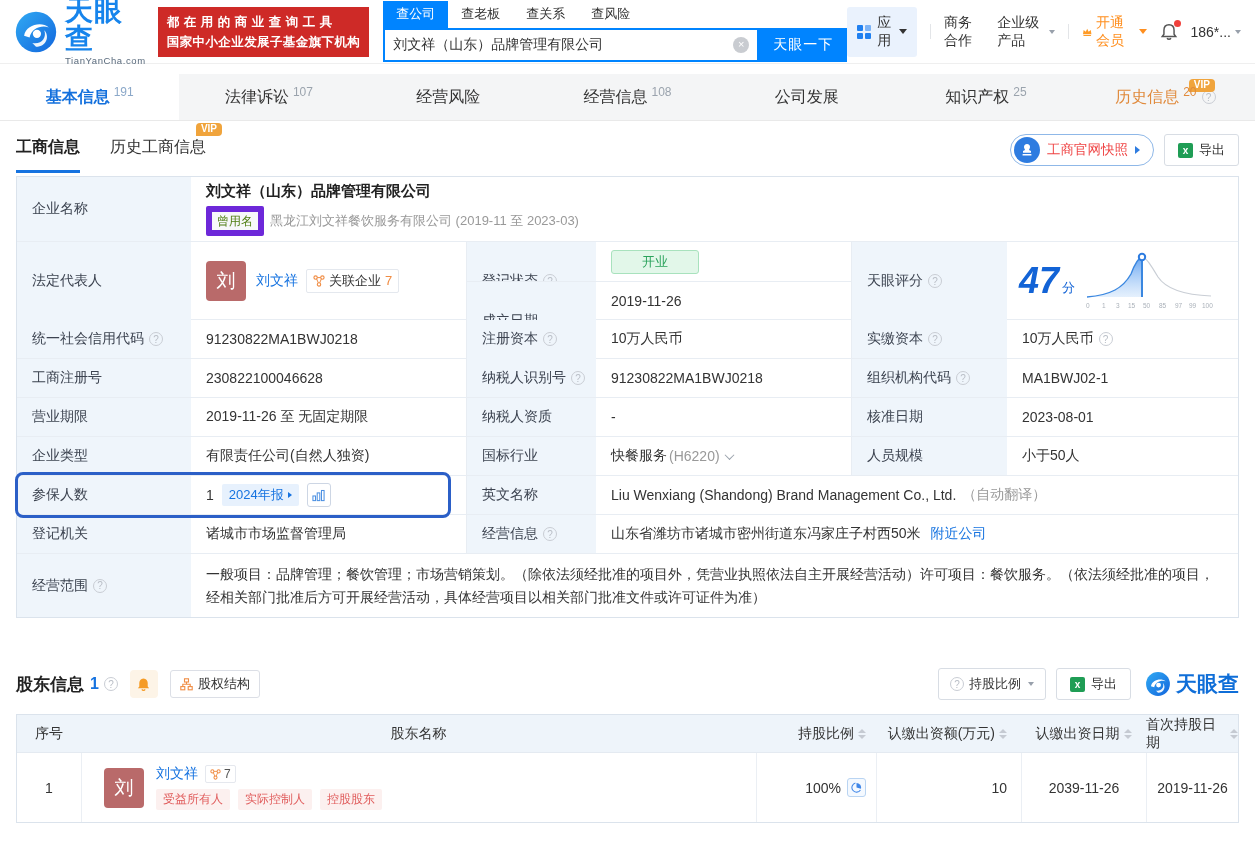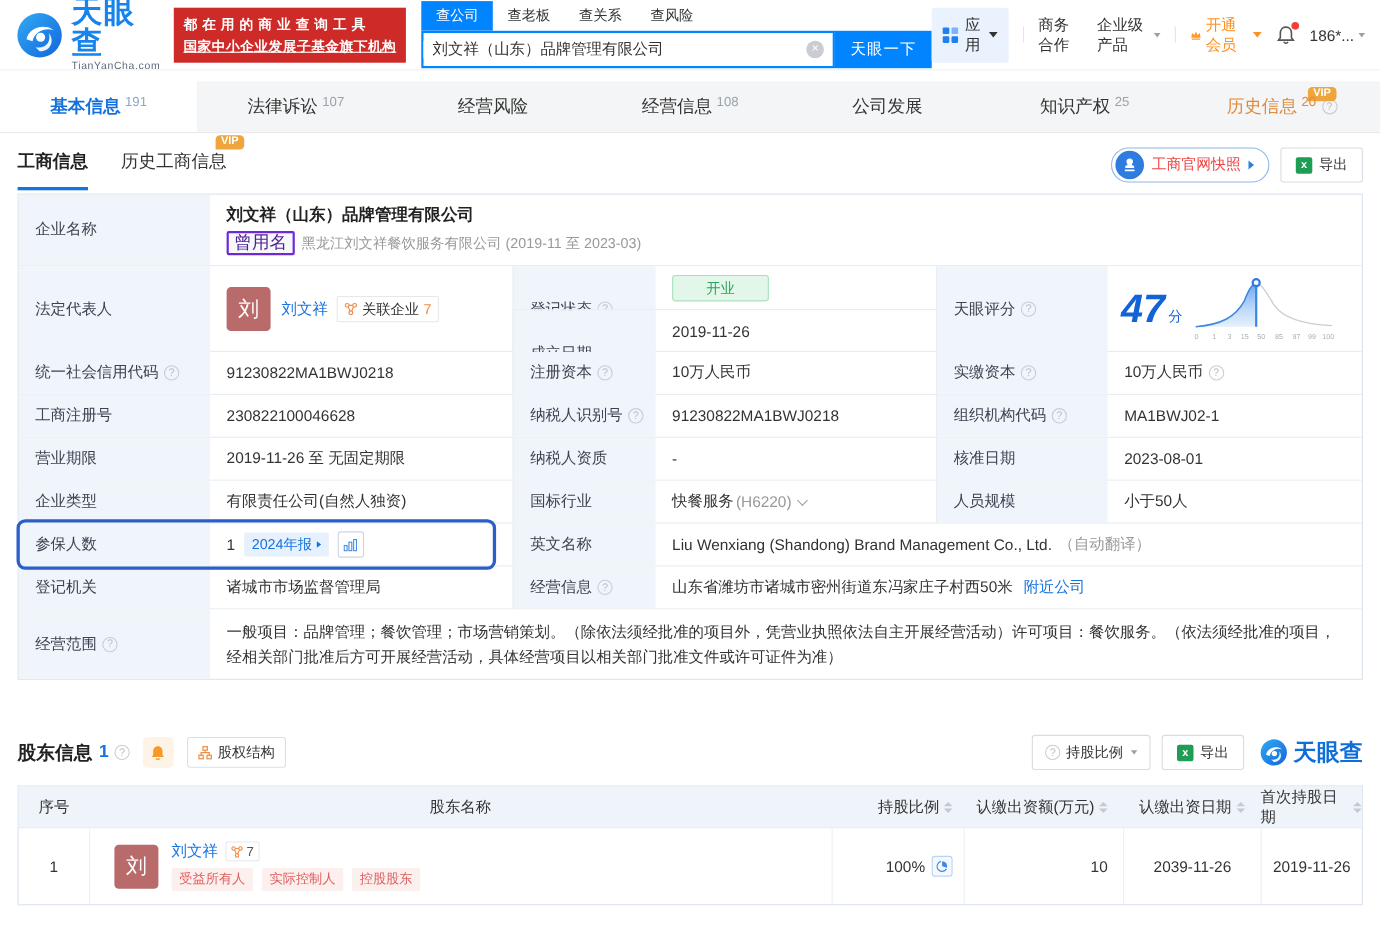--- a/index.html
+++ b/index.html
@@ -10,21 +10,21 @@
   }
   
   .header { height:64px; display:flex; align-items:center; padding:0 14px; border-bottom:1px solid #efefef; }
   .logo { display:flex; align-items:center; gap:7px; }
   .logo-swirl { width:44px; height:44px; flex:none; }
   .logo-txtcol { display:flex; flex-direction:column; line-height:1; }
   .logo-title { font-size:28px; font-weight:bold; color:#1684ec; letter-spacing:1px; }
   .logo-domain { font-size:9.5px; color:#5a6b7d; letter-spacing:.6px; margin-top:3px; }
   .slogan { margin-left:12px; background:#ce2a27; color:#fff; font-weight:bold; font-size:12.5px; padding:5px 9px; line-height:1.6; flex:none; }
   .slogan .l1 { letter-spacing:4.5px; }
-  .slogan .l2 { letter-spacing:.4px;text-decoration:underline; }
+  .slogan .l2 { letter-spacing:.4px; }
   .search-area { margin-left:14px; width:464px; flex:none; }
   .search-tabs { display:flex; align-items:flex-end; font-size:13px; }
   .search-tab { padding:4px 13px 5px; color:#333; cursor:pointer; }
   .search-tab.active { background:#0084ff; color:#fff; }
   .search-row { display:flex; height:34px; }
   .search-boxwrap { flex:1; border:2px solid #0084ff; display:flex; align-items:center; background:#fff; }
   .search-input { flex:1; border:none; outline:none; font-size:14px; padding:0 8px; color:#333; font-family:inherit; }
   .clear-ic { width:16px; height:16px; border-radius:50%; background:#c9ccd1; color:#fff; font-size:11px; line-height:15px; text-align:center; margin-right:8px; cursor:pointer; flex:none; }
   .search-btn { width:88px; background:#0084ff; color:#fff; font-size:14px; border:none; cursor:pointer; letter-spacing:1px; font-family:inherit; }
   .top-nav { margin-left:auto; display:flex; align-items:center; gap:13px; font-size:14px; color:#333; }
@@ -70,21 +70,21 @@
   .lcell { background:#eff5fb; display:flex; align-items:center; padding:0 8px 0 15px; flex:none; color:#3c4350; }
   .vcell { display:flex; align-items:center; padding:0 8px 0 15px; flex:none; }
   .bl { border-left:1px solid #e8edf3; }
   .w-l1{width:174px;} .w-v1{width:275px;} .w-l2{width:130px;} .w-v2{width:255px;} .w-l3{width:156px;} .w-v3{width:231px;}
   .w-span-all{width:1047px;} .w-span-right{width:642px;}
   .q { display:inline-flex; width:14px; height:14px; border:1px solid #c9cdd4; border-radius:50%; color:#b9bec6; font-size:10px; align-items:center; justify-content:center; margin-left:5px; flex:none; }
   .name-row { height:64px; }
   .name-col { flex-direction:column; align-items:flex-start; justify-content:center; gap:5px; }
   .comp-name { font-size:15px; font-weight:bold; color:#222; }
   .former-line { display:flex; align-items:center; gap:6px; font-size:13px; color:#999; }
-  .former-badge { border:2px solid #6d28d9; background:#f7f8fa; color:#4c1d95; font-size:16px; padding:0 5px; border-radius:2px; line-height:18px; }
+  .former-badge { border:6px solid #6d28d9; background:#f7f8fa; color:#4d7c0f; font-size:12px; padding:0 5px; border-radius:2px; line-height:18px; }
   .rep-row { height:78px; }
   .rep-row .lcell, .rep-row .rightcol .lcell { height:78px; }
   .avatar { width:40px; height:40px; border-radius:4px; background:#b96a6a; color:#fff; font-size:19px; display:flex; align-items:center; justify-content:center; flex:none; }
   .plink { color:#1673e0; cursor:pointer; }
   .rel-badge { display:inline-flex; align-items:center; gap:4px; border:1px solid #e4e8ee; border-radius:2px; padding:2px 6px; font-size:13px; color:#333; margin-left:8px; cursor:pointer; background:#fff; }
   .rel-badge .num { color:#f08c43; }
   .midcol { width:385px; display:flex; flex-direction:column; flex:none; }
   .midcol .sub { display:flex; height:39px; }
   .midcol .sub + .sub { border-top:1px solid #e8edf3; }
   .rightcol { width:387px; display:flex; flex:none; }

